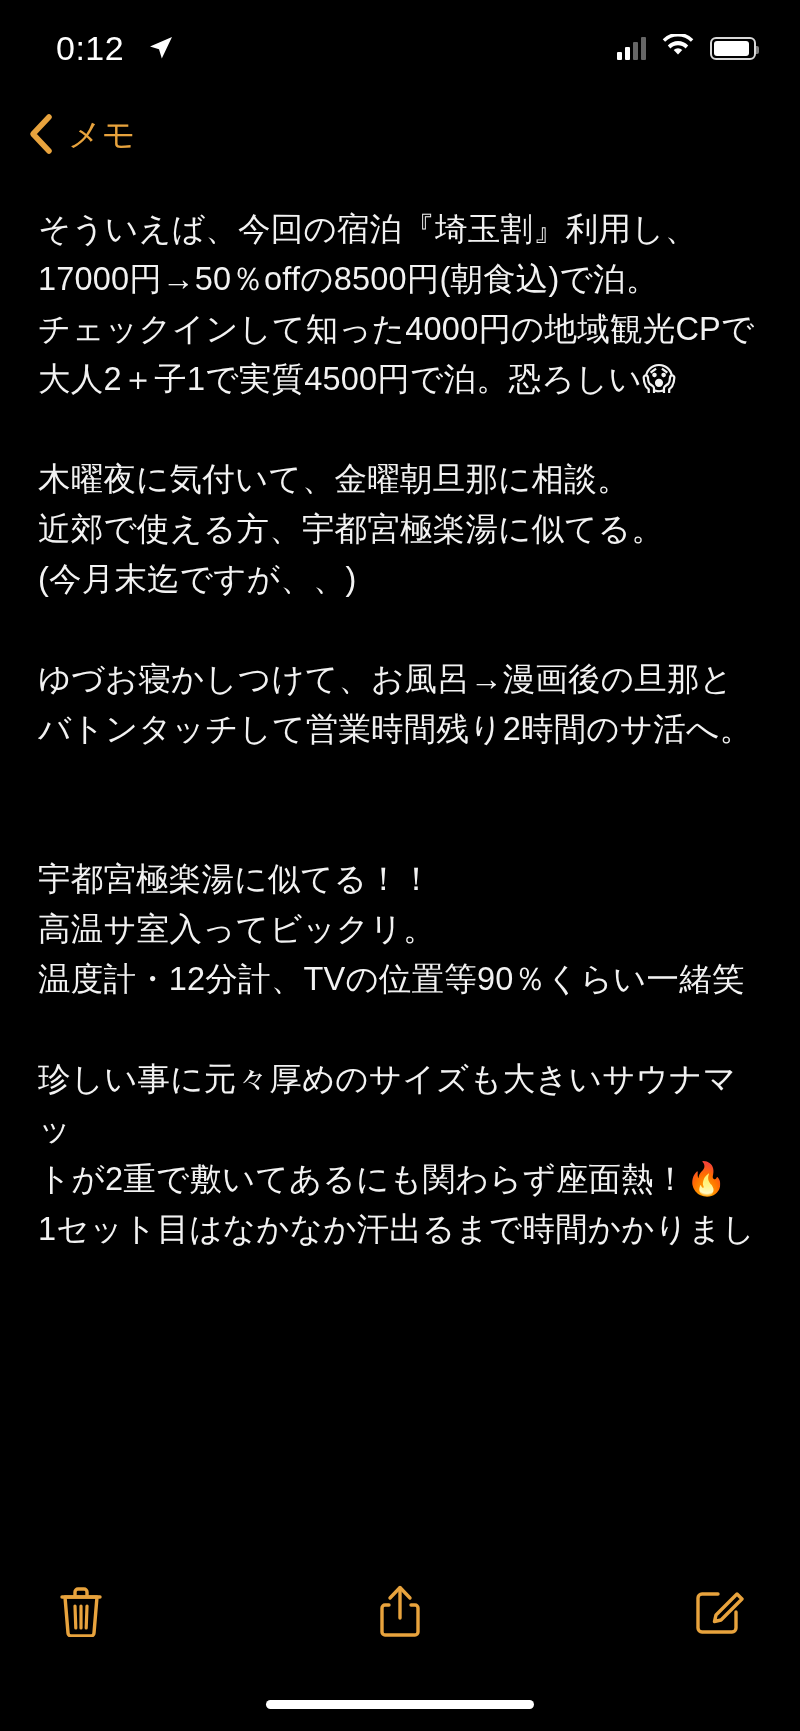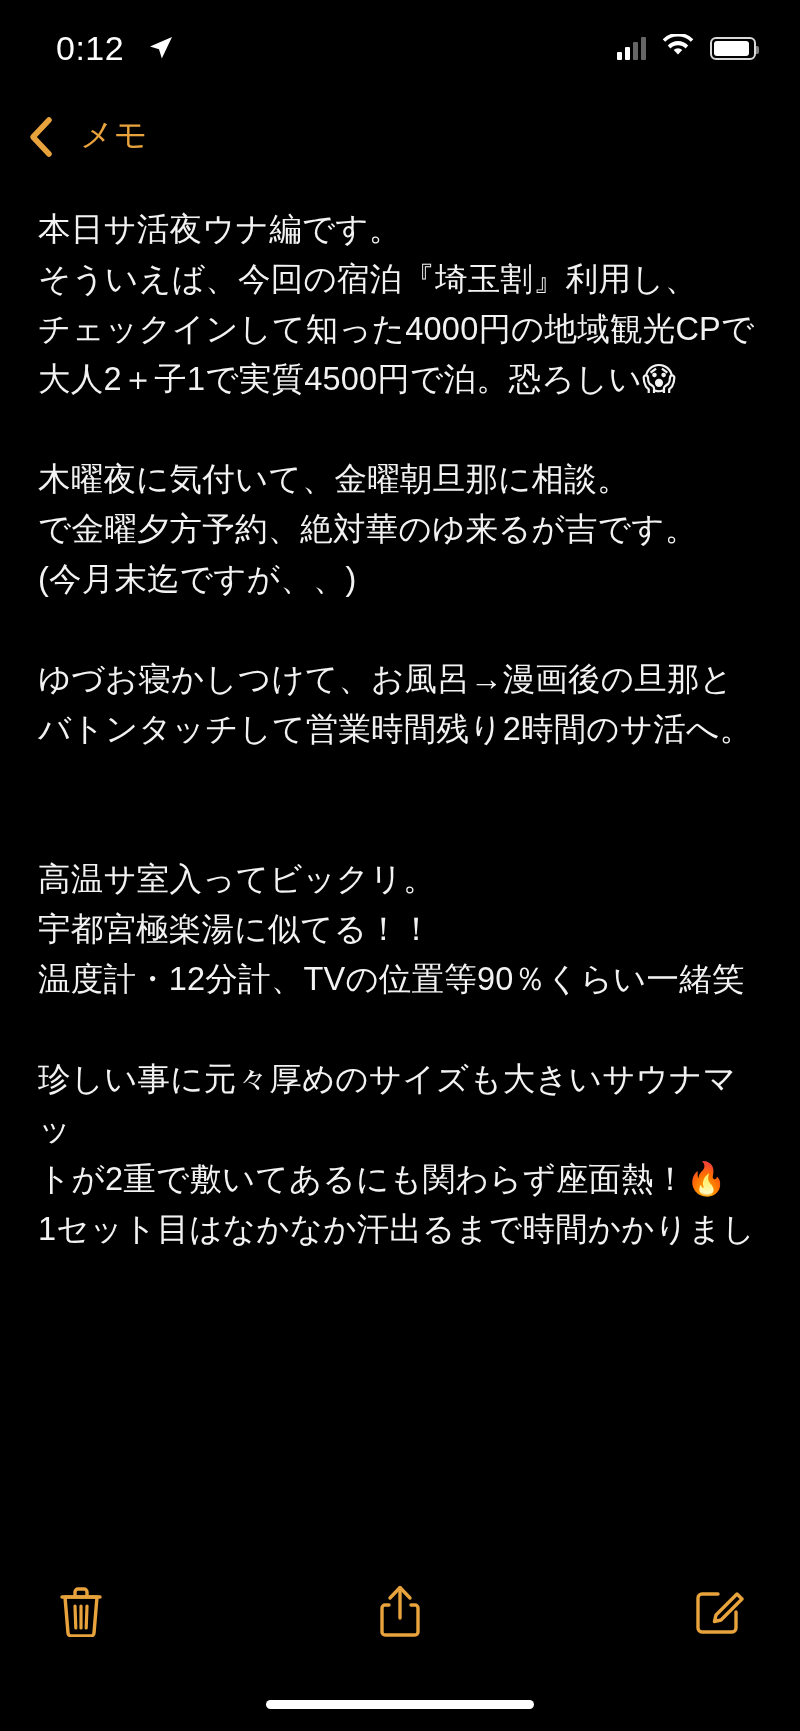--- a/index.html
+++ b/index.html
@@ -89,22 +89,22 @@
   
   .nav-bar {
     height: 78px;
     display: flex;
     align-items: center;
     padding-left: 18px;
     box-sizing: border-box;
   }
   .back-button {
     display: flex;
-    align-items: flex-end;
-    gap: 26px;
+    align-items: flex-start;
+    gap: 14px;
     color: #E8A33D;
     cursor: pointer;
     padding: 4px 10px;
   }
   .chevron svg { display: block; }
   .back-label {
     font-size: 33px;
     color: #E8A33D;
   }
 
@@ -193,35 +193,35 @@
     <span class="chevron">
       <svg width="26" height="42" viewBox="0 0 26 42">
         <polyline points="21,4 5,21 21,38" fill="none" stroke="#E8A33D" stroke-width="5.5" stroke-linecap="round" stroke-linejoin="round"></polyline>
       </svg>
     </span>
     <span class="back-label">メモ</span>
   </div>
 </div>
 
 <div class="note-body">
-  <div class="note-line">本日サ活夜ウナ編です。</div>
   <div class="note-line">そういえば、今回の宿泊『埼玉割』利用し、</div>
+  <div class="note-line">17000円→50％offの8500円(朝食込)で泊。</div>
   <div class="note-line">チェックインして知った4000円の地域観光CPで</div>
   <div class="note-line">大人2＋子1で実質4500円で泊。恐ろしい😱</div>
   <div class="note-line blank"></div>
   <div class="note-line">木曜夜に気付いて、金曜朝旦那に相談。</div>
-  <div class="note-line">で金曜夕方予約、絶対華のゆ来るが吉です。</div>
+  <div class="note-line">近郊で使える方、宇都宮極楽湯に似てる。</div>
   <div class="note-line">(今月末迄ですが、、)</div>
   <div class="note-line blank"></div>
   <div class="note-line">ゆづお寝かしつけて、お風呂→漫画後の旦那と</div>
   <div class="note-line">バトンタッチして営業時間残り2時間のサ活へ。</div>
   <div class="note-line blank"></div>
   <div class="note-line blank"></div>
+  <div class="note-line">宇都宮極楽湯に似てる！！</div>
   <div class="note-line">高温サ室入ってビックリ。</div>
-  <div class="note-line">宇都宮極楽湯に似てる！！</div>
   <div class="note-line">温度計・12分計、TVの位置等90％くらい一緒笑</div>
   <div class="note-line blank"></div>
   <div class="note-line">珍しい事に元々厚めのサイズも大きいサウナマッ</div>
   <div class="note-line">トが2重で敷いてあるにも関わらず座面熱！🔥</div>
   <div class="note-line">1セット目はなかなか汗出るまで時間かかりまし</div>
 
 </div>
 
 <div class="toolbar">
   <div class="tool-btn">

